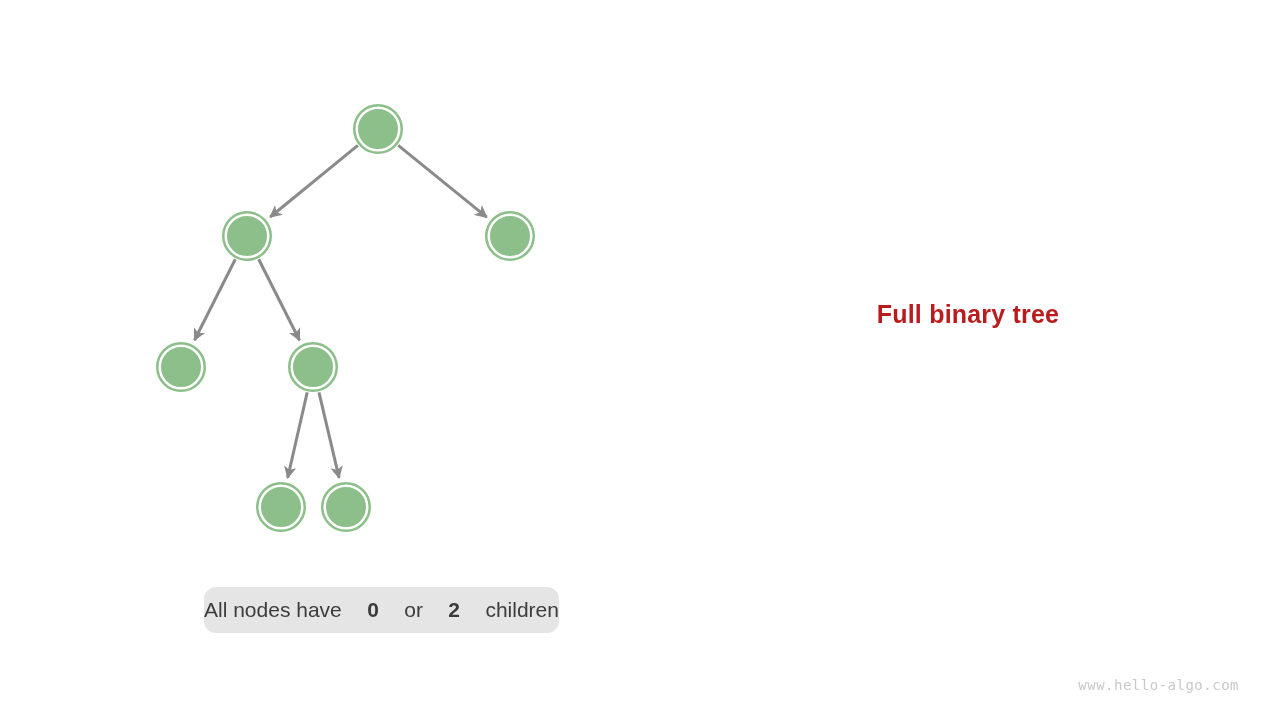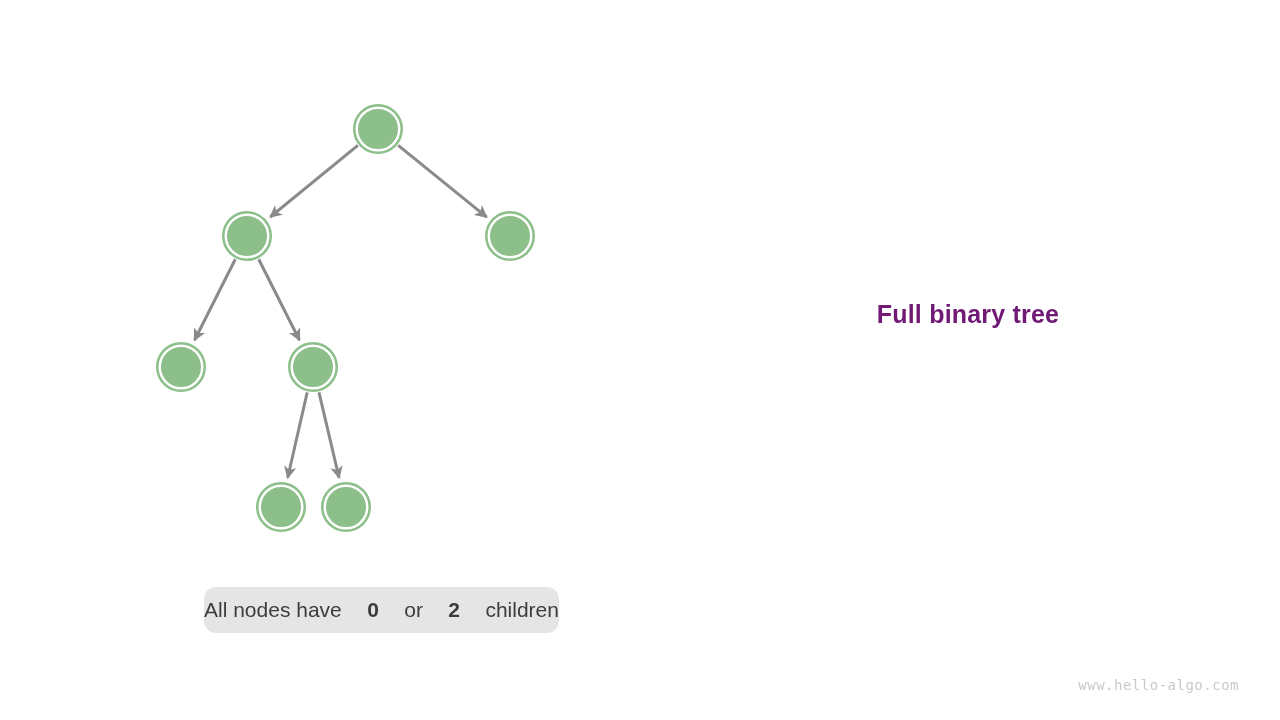--- a/index.html
+++ b/index.html
@@ -99,19 +99,19 @@
           <circle cx="281" cy="507" r="21.25" fill="#8cbf8a" stroke="#ffffff" stroke-width="2.5"></circle>
           <circle cx="281" cy="507" r="23.75" fill="none" stroke="#8cbf8a" stroke-width="2.5"></circle>
         </g>
         <g>
           <circle cx="346" cy="507" r="21.25" fill="#8cbf8a" stroke="#ffffff" stroke-width="2.5"></circle>
           <circle cx="346" cy="507" r="23.75" fill="none" stroke="#8cbf8a" stroke-width="2.5"></circle>
         </g>
       </g>
   </svg>
 
-  <div class="figure-title" style="color: #701a75;">Full binary tree</div>
+  <div class="figure-title" style="color: #b91c1c;">Full binary tree</div>
 
   <div class="caption-box" id="caption-box" style="background: rgb(229, 229, 229); color: rgb(60, 60, 60);"><span>All nodes have </span><span class="bold">0</span><span> or </span><span class="bold">2</span><span> children</span></div>
 
   <div class="watermark" style="color: rgb(201, 201, 201);">www.hello-algo.com</div>
 
 </div>
 
 </body></html>

